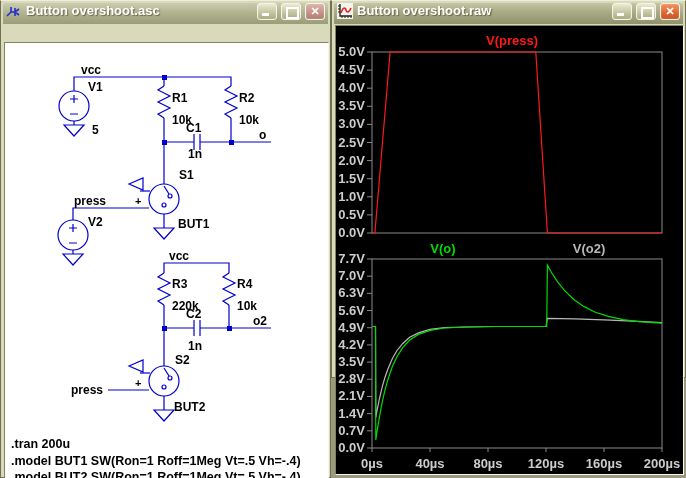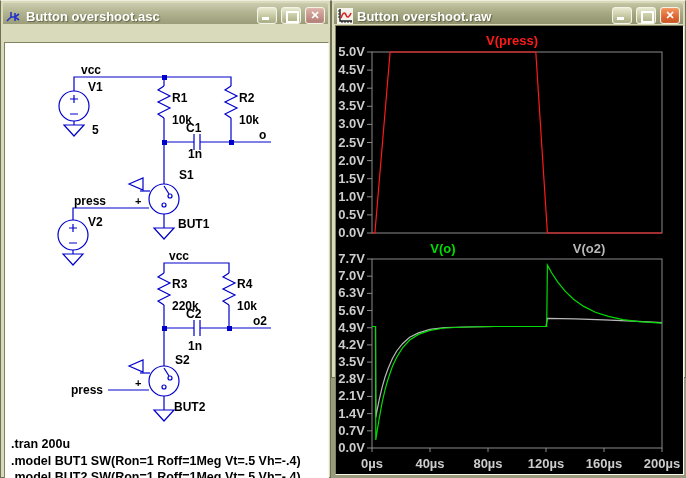--- a/index.html
+++ b/index.html
@@ -6,21 +6,21 @@
   body{
     width:686px;height:478px;position:relative;overflow:hidden;
     background:#9a9a7e;
     font-family:"Liberation Sans", sans-serif;
   }
   .win{position:absolute;box-sizing:border-box;background:#d9dabc;
        border:1px solid #6f7054;border-top-color:#eeeedd;}
   #win-left{left:0;top:0;width:331px;height:478px;z-index:1;}
   #win-right{left:331px;top:0;width:355px;height:378px;z-index:2;}
   .titlebar{position:absolute;left:2px;right:2px;top:2px;height:21px;
-    display:flex;align-items:flex-end;padding:0 3px;gap:4px;box-sizing:border-box;
+    display:flex;align-items:flex-start;padding:0 3px;gap:4px;box-sizing:border-box;
     border-radius:2px 2px 0 0;}
   .titlebar.inactive{background:linear-gradient(180deg,#caccae 0%,#b2b491 45%,#9b9d79 100%);}
   .titlebar.active{background:linear-gradient(180deg,#c4c6a4 0%,#a8aa85 45%,#8f926c 100%);}
   .title-text{flex:1;color:#ffffff;font-weight:bold;font-size:13px;
     text-shadow:1px 1px 1px rgba(80,80,50,.75);white-space:nowrap;overflow:hidden;}
   .tbtn{width:20px;height:17px;border-radius:3px;border:1px solid #f4f4e4;
     box-sizing:border-box;position:relative;flex:0 0 auto;
     background:linear-gradient(180deg,#e9ead0 0%,#c2c49e 60%,#a9ab85 100%);
     box-shadow:inset 0 0 1px rgba(255,255,255,.7);}
   .tbtn .glyph{position:absolute;left:0;top:0;right:0;bottom:0;

